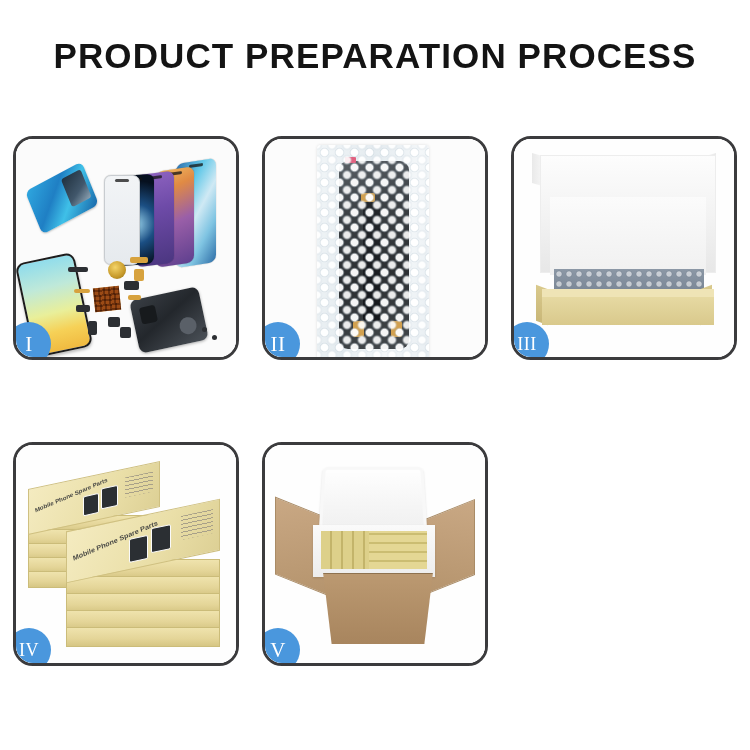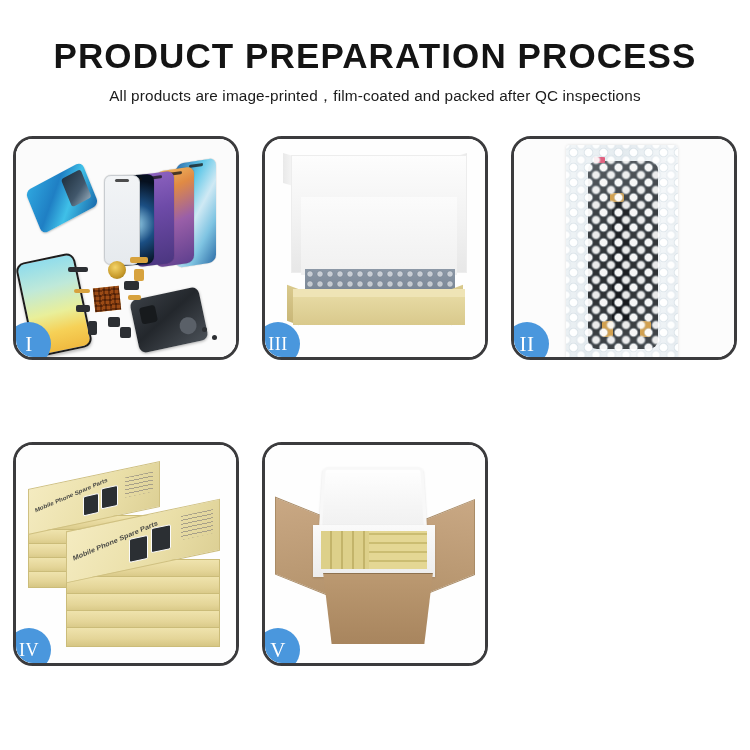--- a/index.html
+++ b/index.html
@@ -354,21 +354,20 @@
     background:rgba(142,114,79,.5);
   }
 </style>
 </head>
 <body>
 
 <div class="page">
 
   <div class="header">
     <h1 class="title">PRODUCT PREPARATION PROCESS</h1>
-    <p class="subtitle">All products are image-printed，film-coated and packed after QC inspections</p>
   </div>
 
   <div class="grid">
 
     <div class="panel">
       <div class="panel-inner">
         <div class="p1-bg"></div>
 
         <div class="p1-blue"></div>
 
@@ -407,52 +406,52 @@
         <span class="flex" style="left:112px; top:156px; width:13px; height:5px;"></span>
         <span class="chip" style="left:186px; top:188px; width:5px; height:5px; border-radius:50%;"></span>
         <span class="chip" style="left:196px; top:196px; width:5px; height:5px; border-radius:50%;"></span>
 
         <div class="badge">I</div>
       </div>
     </div>
 
     <div class="panel">
       <div class="panel-inner">
+        <div class="p2-bg"></div>
+        <div class="p2-bag">
+          <div class="p2-lcd"></div>
+          <div class="p2-flexcol"></div>
+          <span class="p2-conn" style="left:44px; top:48px; width:14px; height:9px;"></span>
+          <span class="p2-conn" style="left:36px; top:176px; width:11px; height:16px;"></span>
+          <span class="p2-conn" style="left:74px; top:176px; width:11px; height:16px;"></span>
+          <span class="p2-tag"></span>
+          <div class="p2-bubbles"></div>
+        </div>
+        <div class="badge">II</div>
+      </div>
+    </div>
+
+    <div class="panel">
+      <div class="panel-inner">
         <div class="p3-bg"></div>
         <div class="p3-lidflap-l"></div>
         <div class="p3-lidflap-r"></div>
         <div class="p3-lid"></div>
         <div class="p3-foam"></div>
         <div class="p3-wrap"></div>
         <div class="p3-base-l"></div>
         <div class="p3-base-r"></div>
         <div class="p3-base-top"></div>
         <div class="p3-base-front"></div>
         <div class="badge wide">III</div>
       </div>
     </div>
 
     <div class="panel">
       <div class="panel-inner">
-        <div class="p2-bg"></div>
-        <div class="p2-bag">
-          <div class="p2-lcd"></div>
-          <div class="p2-flexcol"></div>
-          <span class="p2-conn" style="left:44px; top:48px; width:14px; height:9px;"></span>
-          <span class="p2-conn" style="left:36px; top:176px; width:11px; height:16px;"></span>
-          <span class="p2-conn" style="left:74px; top:176px; width:11px; height:16px;"></span>
-          <span class="p2-tag"></span>
-          <div class="p2-bubbles"></div>
-        </div>
-        <div class="badge">II</div>
-      </div>
-    </div>
-
-    <div class="panel">
-      <div class="panel-inner">
         <div class="p4-bg"></div>
         <div class="stack">
 
           <div class="bx" style="left:4px;  top:52px;  width:118px; height:15px;"></div>
           <div class="bx" style="left:4px;  top:66px;  width:118px; height:15px;"></div>
           <div class="bx" style="left:4px;  top:80px;  width:118px; height:15px;"></div>
           <div class="bx" style="left:4px;  top:94px;  width:118px; height:15px;"></div>
           <div class="bx" style="left:4px;  top:108px; width:118px; height:15px;"></div>
 
           <div class="bx-top" style="left:4px; top:12px; width:130px; height:44px; transform: skewY(-12deg);">

